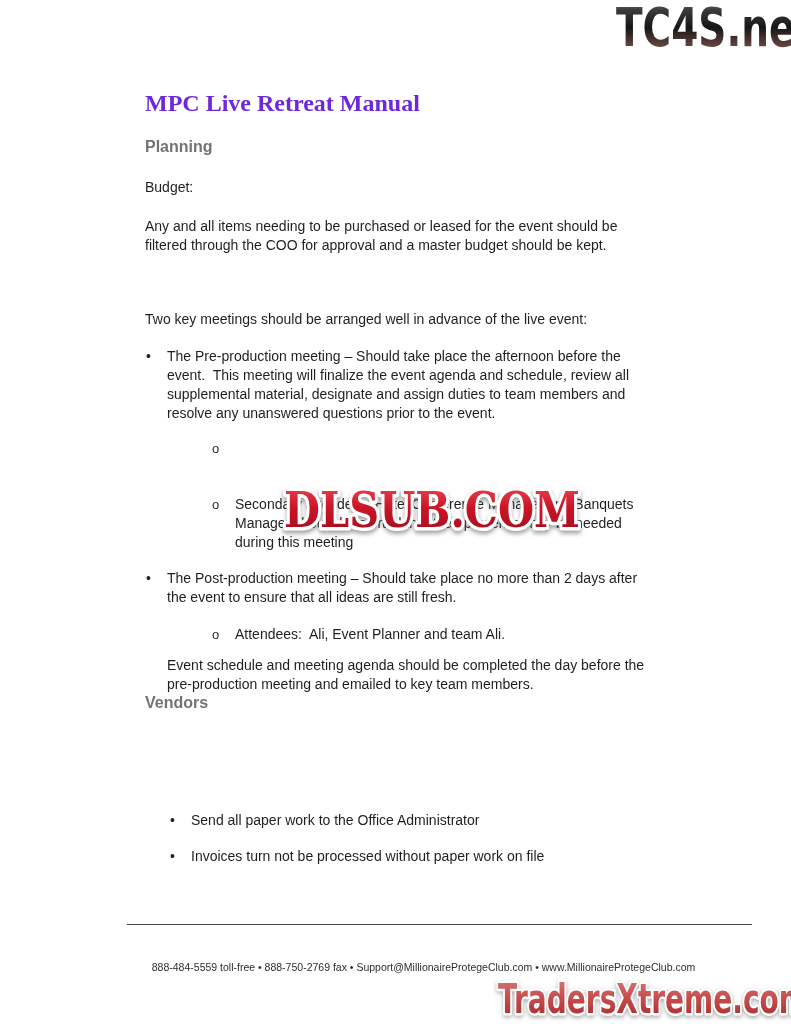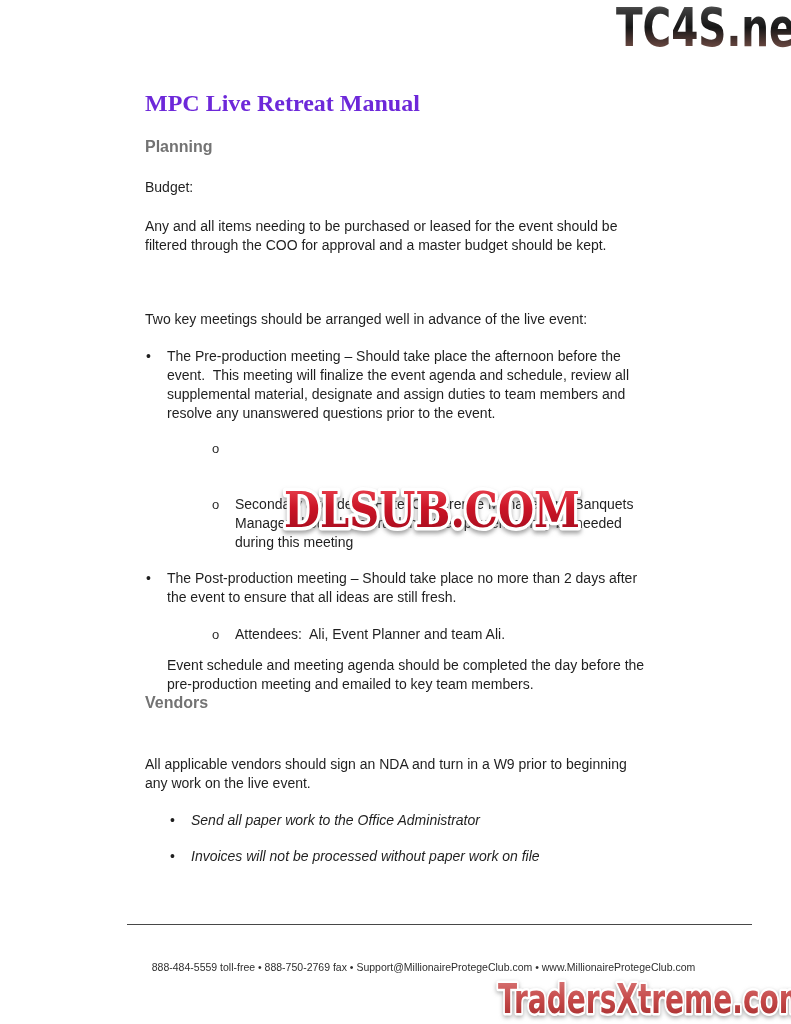--- a/index.html
+++ b/index.html
@@ -40,21 +40,21 @@
     color: #1f1f1f;
   }
   .li { position: absolute; left: 117px; width: 620px; font-size: 14px; line-height: 19px; }
   .li .marker { position: absolute; top: 0; }
   .li .m-l1 { left: 1px; font-size: 14px; }
   .li .m-l2 { left: 67px; font-size: 13px; color: #2a2a2a; }
   .li .m-vendor { left: 25px; font-size: 14px; }
   .li .txt { display: block; white-space: pre-wrap; }
   .li .t-l1 { margin-left: 22px; }
   .li .t-l2 { margin-left: 90px; width: 540px; }
-  .li .t-vendor { margin-left: 46px; font-style: italic; }
+  .li .t-vendor { margin-left: 46px; }
   .closing-block { left: 139px; width: 560px; font-size: 14px; line-height: 19px; white-space: pre-wrap; }
   .footer-rule { left: 99px; top: 924px; width: 625px; height: 1px; background: #474747; }
   .footer-text {
     left: 0; top: 932px; width: 791px;
     text-align: center;
     font-size: 10.5px;
     line-height: 14px;
     color: #2e2e2e;
     white-space: pre;
   }
@@ -157,31 +157,29 @@
   <div class="li" style="top:625px">
     <span class="marker m-l2">o</span>
     <span class="txt t-l2">Attendees:  Ali, Event Planner and team Ali.</span>
   </div>
 
   <div class="abs closing-block" style="top:656px">Event schedule and meeting agenda should be completed the day before the
 pre-production meeting and emailed to key team members.</div>
 
   <div class="abs section-heading" style="top:692px">Vendors</div>
 
-  <div class="abs body-block" style="top:755px">All applicable vendors should sign an NDA and turn in a W9 prior to beginning
-any work on the live event.</div>
 
   <div class="li" style="top:811px">
     <span class="marker m-vendor">•</span>
     <span class="txt t-vendor">Send all paper work to the Office Administrator</span>
   </div>
 
   <div class="li" style="top:847px">
     <span class="marker m-vendor">•</span>
-    <span class="txt t-vendor">Invoices will not be processed without paper work on file</span>
+    <span class="txt t-vendor">Invoices turn not be processed without paper work on file</span>
   </div>
 
   <div class="abs footer-rule"></div>
   <div class="abs footer-text">
     <div>888-484-5559 toll-free • 888-750-2769 fax • Support@MillionaireProtegeClub.com • www.MillionaireProtegeClub.com</div>
   </div>
 
   <svg class="logo-svg logo-traders" width="330" height="54">
     <defs>
       <linearGradient id="gradTraders" x1="0" y1="0" x2="0" y2="1">

